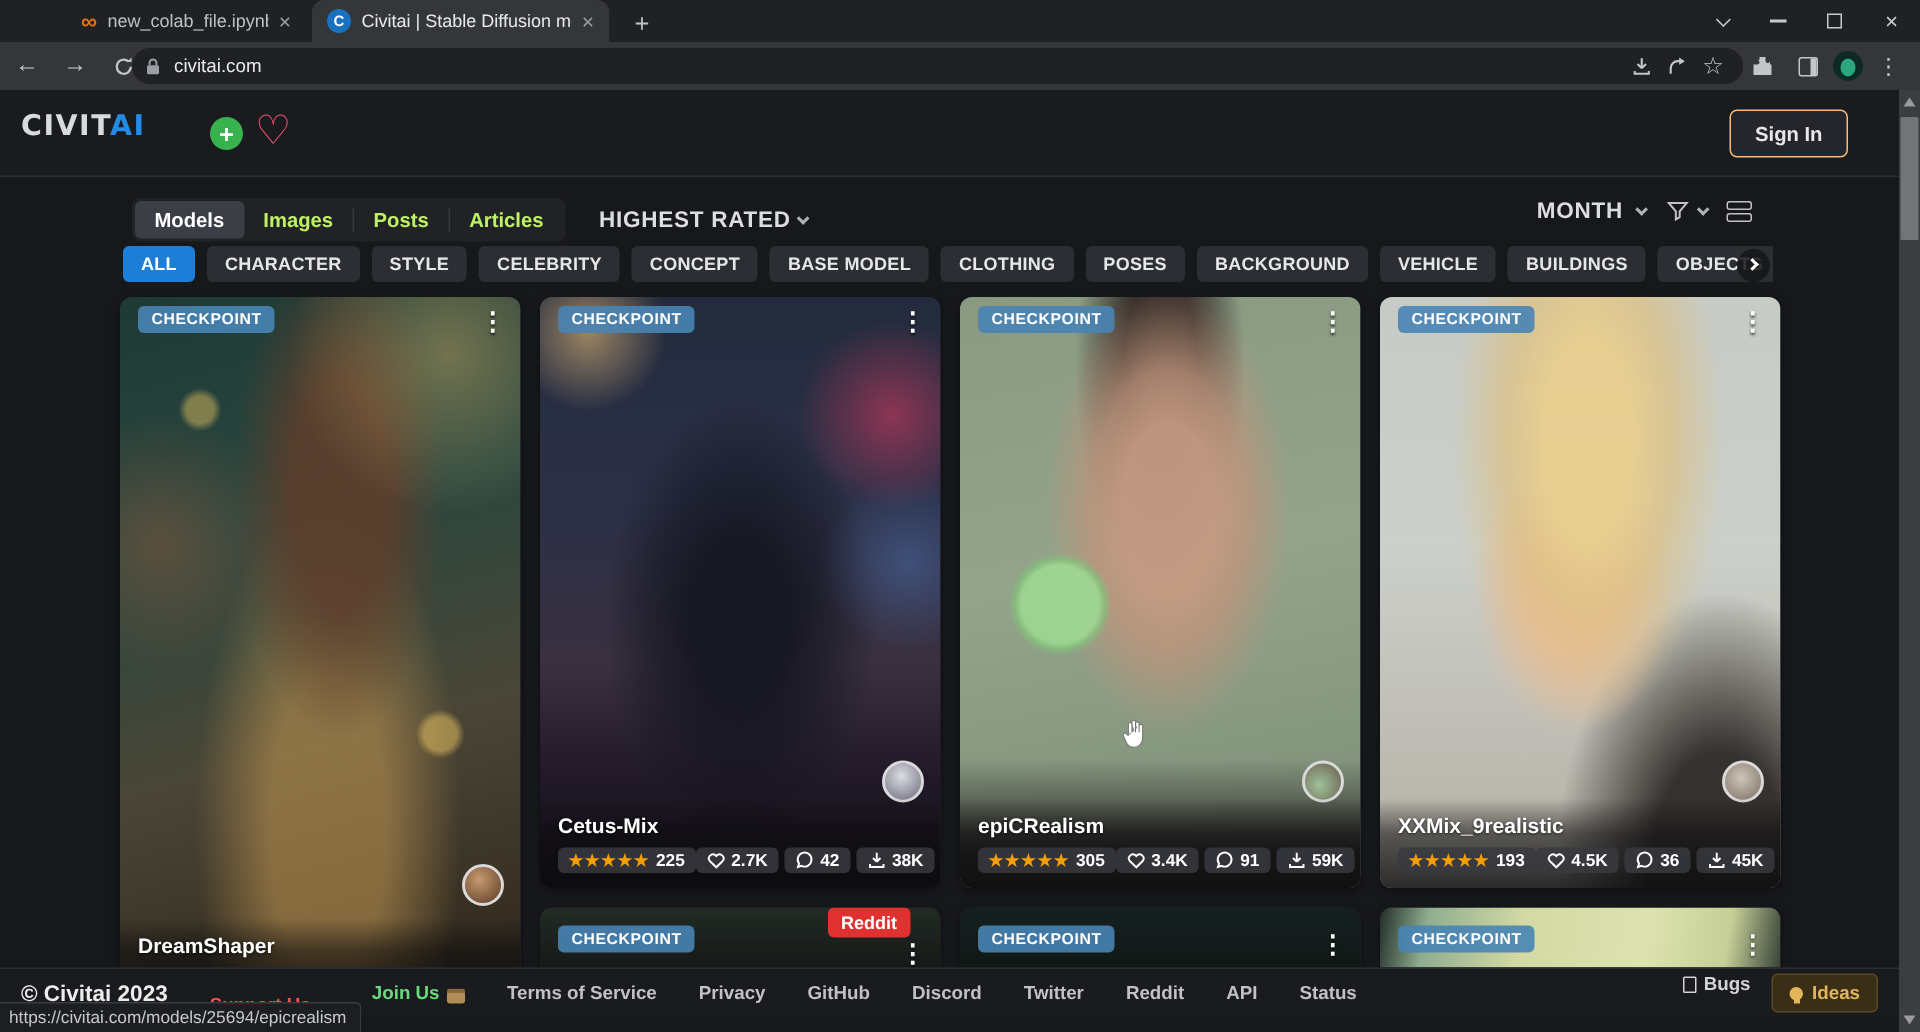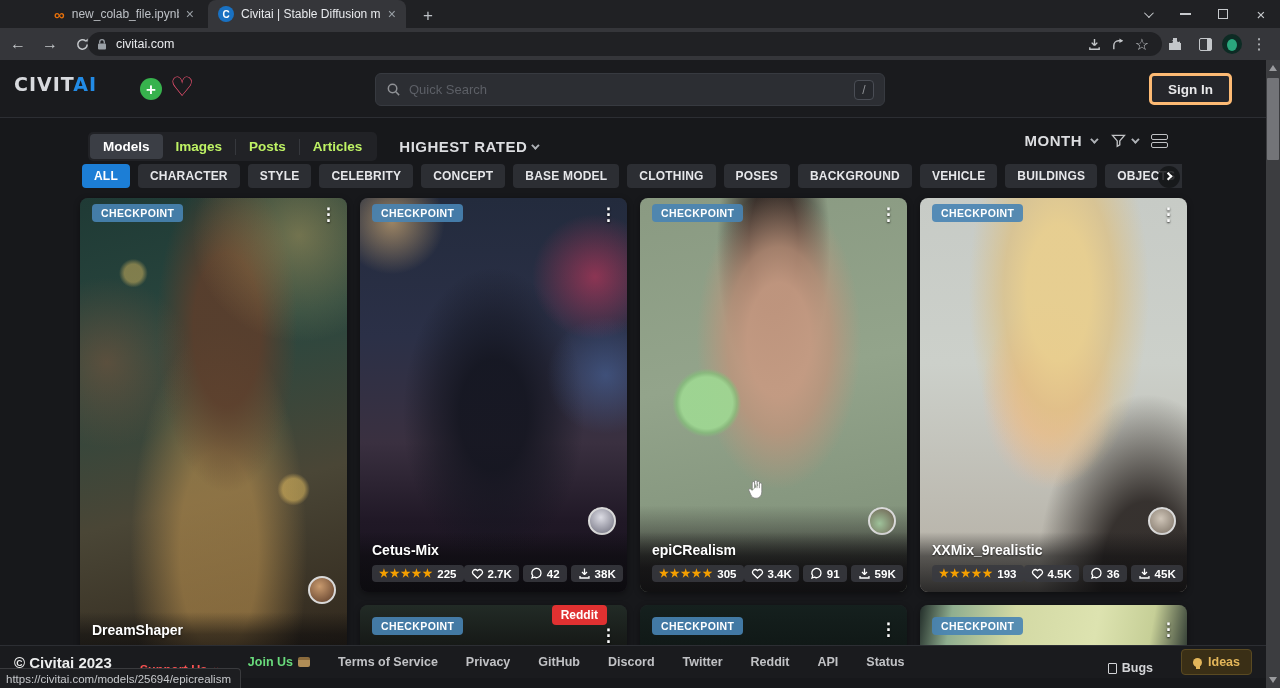--- a/index.html
+++ b/index.html
@@ -57,21 +57,21 @@
     justify-content:center; line-height:1; }
   .header-heart { position:absolute; left:170px; top:11px; font-size:27px; color:#f25272; }
   .search-wrap { position:absolute; left:375px; top:13px; width:510px; height:33px; background:#2c2e33;
     border:1px solid #373a40; border-radius:6px; display:flex; align-items:center; padding:0 10px; }
   .search-input { flex:1; background:transparent; border:none; outline:none; color:#c1c2c5;
     font-size:13px; margin-left:8px; font-family:"Liberation Sans", sans-serif; }
   .search-input::placeholder { color:#5c5f66; }
   .slash-badge { min-width:20px; height:20px; border:1px solid #4a4d55; background:#26282d; border-radius:4px;
     color:#909296; font-size:12px; display:flex; align-items:center; justify-content:center; padding:0 5px; }
   .signin-btn { position:absolute; right:48px; top:13px; height:32px; padding:0 16px; background:#25262b;
-    border:3px solid #fdba74; border-radius:5px; color:#e8e8ea; font-size:13.5px; font-weight:600;
+    border:1px solid #fdba74; border-radius:5px; color:#e8e8ea; font-size:13.5px; font-weight:600;
     display:flex; align-items:center; }
 
   
   .content { position:absolute; top:118px; left:0; width:1264px; height:527px; overflow:hidden; background:#17181b; }
 
   .navrow { position:absolute; top:14px; left:88px; display:flex; align-items:center; }
   .seg-group { display:flex; align-items:center; background:#212226; border-radius:5px; padding:2px; }
   .seg { padding:5px 13px; font-size:13.5px; font-weight:600; color:#bef264; border-radius:4px; position:relative; }
   .seg.active { background:#3b3e45; color:#fff; }
   .seg-div { width:1px; height:16px; background:#36383d; }
@@ -150,24 +150,24 @@
   .av2 { background:radial-gradient(circle at 45% 35%, #dcdce4, #6b6b7a); }
   .av3 { background:radial-gradient(circle at 40% 60%, #9ec29a, #6a5a4c); }
   .av4 { background:radial-gradient(circle at 45% 40%, #cfc5b8, #7a6f63); }
 
   
   .site-footer { position:absolute; top:645px; left:0; width:1266px; height:33px; background:#1a1b1e;
     border-top:1px solid #2c2e33; display:flex; align-items:center; padding:0 14px; }
   .copyright { color:#eceded; font-size:15px; font-weight:700; margin-right:28px; white-space:nowrap; }
   .flink { color:#c1c2c5; font-size:12.5px; font-weight:600; margin-right:28px; white-space:nowrap;
     display:flex; align-items:center; gap:5px; }
-  .flink.red { color:#fa5252;margin-top:16px; } .flink.green { color:#69db7c; }
+  .flink.red { color:#fa5252;margin-top:16px; } .flink.green { color:#69db7c;align-items:flex-end; }
   .mini-heart { color:#e03131; font-size:13px; }
   .mini-chest { width:12px; height:10px; background:#b08d57; border-radius:2px; border-top:3px solid #8a6a3c; }
-  .footer-right { margin-left:auto; display:flex; align-items:flex-end; gap:28px; }
+  .footer-right { margin-left:auto; display:flex; align-items:flex-start; gap:14px; }
   .bugs { color:#d3d4d7; font-size:12.5px; font-weight:600; display:flex; align-items:center; gap:5px; }
   .bug-box { width:9px; height:11px; border:1.3px solid #d3d4d7; border-radius:1px; }
   .ideas-btn { background:#3a2f16; border:1px solid #5a4a22; color:#e3b65a; font-size:12.5px; font-weight:700;
     padding:5px 11px; border-radius:4px; display:flex; align-items:center; gap:6px; }
   .bulb { width:9px; height:9px; border-radius:50%; background:#e3b65a; position:relative; }
   .bulb::after { content:""; position:absolute; left:2.5px; top:8px; width:4px; height:3px; background:#e3b65a; }
 
   .status-bar { position:absolute; left:0; bottom:0; height:20px; background:#1d1e21;
     border:1px solid #3a3b3e; border-left:none; border-bottom:none; border-radius:0 4px 0 0;
     display:flex; align-items:center; padding:0 9px 0 6px; z-index:30;justify-content:flex-end; }
@@ -255,28 +255,20 @@
       <span class="kebab-ico kebab">⋮</span>
     </div>
   </div>
 
   <div class="site-header">
     <div class="logo">
       <span class="civit">CIVIT</span><span class="ai">AI</span>
     </div>
     <div class="plus-circle">+</div>
     <div class="header-heart">♡</div>
-    <div class="search-wrap">
-      <svg width="15" height="15" viewBox="0 0 16 16">
-          <circle cx="7" cy="7" r="4.5" fill="none" stroke="#909296" stroke-width="1.6"></circle>
-          <path d="M10.5 10.5 14 14" stroke="#909296" stroke-width="1.6"></path>
-        </svg>
-      <input class="search-input" type="text" placeholder="Quick Search" style="">
-      <span class="slash-badge">/</span>
-    </div>
     <div class="signin-btn">Sign In</div>
   </div>
 
   <div class="content">
 
     <div class="navrow">
       <div class="seg-group">
         <span class="seg active">Models</span>
         <span class="seg">Images</span>
         <span class="seg-div"></span>

